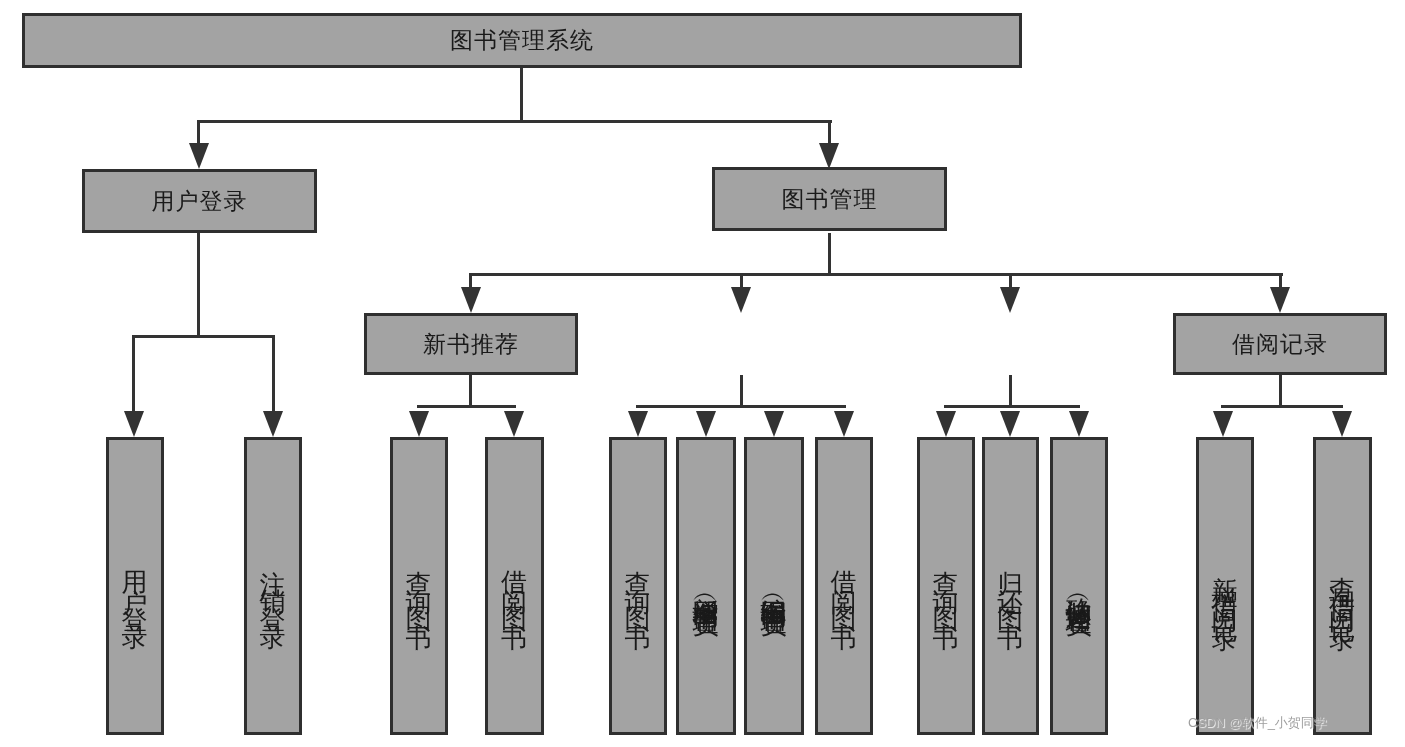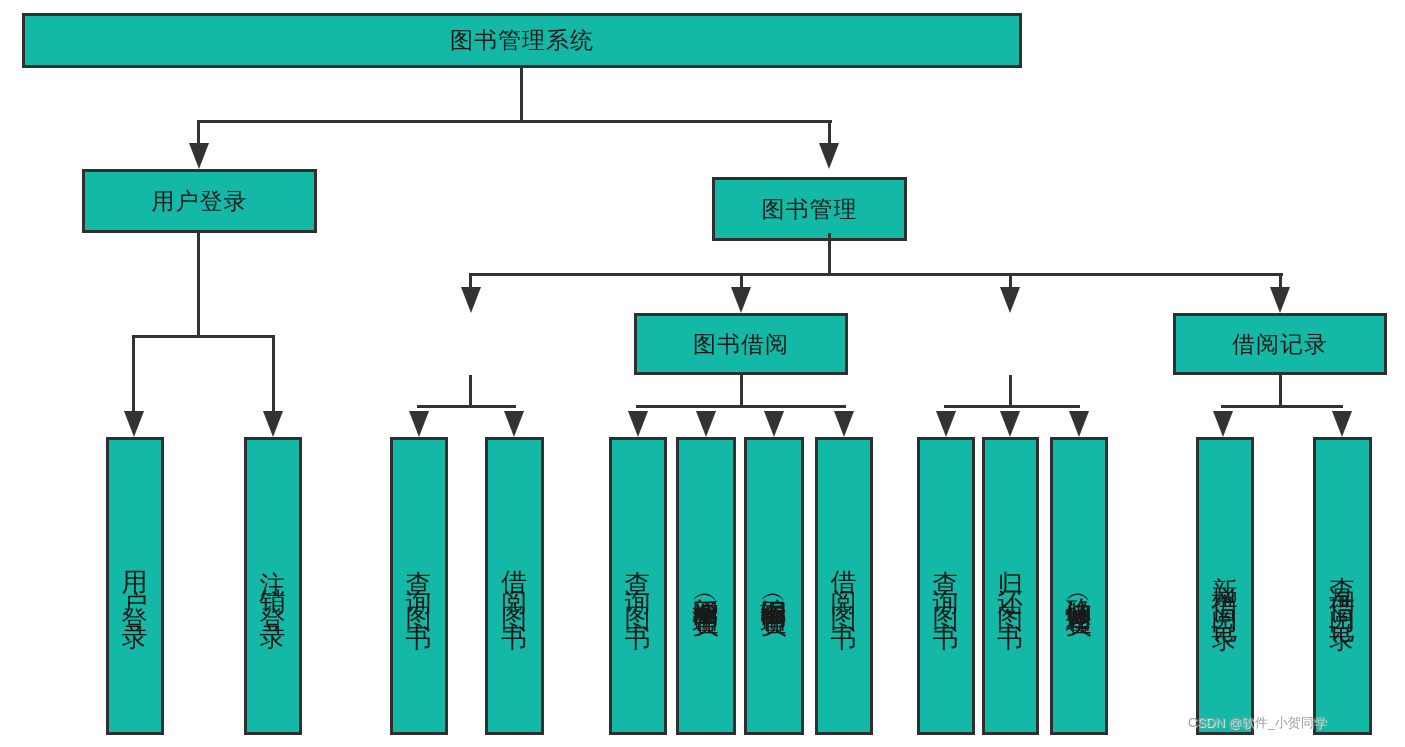--- a/index.html
+++ b/index.html
@@ -15,21 +15,21 @@
     width:1405px;height:747px;
     background:var(--background);
     overflow:hidden;
     font-family:"Liberation Sans","DejaVu Sans",sans-serif;
     color:var(--text);
   }
   .box{
     position:absolute;
     box-sizing:border-box;
     border:3px solid var(--border);
-    background:#14b8a6;
+    background:#a3a3a3;
     display:flex;
     align-items:center;
     justify-content:center;
     text-align:center;
   }
   .box.h span{
     font-size:23px;
     letter-spacing:1px;
     white-space:nowrap;
   }
@@ -67,26 +67,26 @@
 
 <div id="stage">
 
   <div class="box h" style="left:22px;top:13px;width:1000px;height:55px">
     <span>图书管理系统</span>
   </div>
 
   <div class="box h" style="left:82px;top:169px;width:235px;height:64px">
     <span>用户登录</span>
   </div>
-  <div class="box h" style="left:712px;top:177px;width:195px;height:64px">
+  <div class="box h" style="left:712px;top:167px;width:235px;height:64px">
     <span>图书管理</span>
   </div>
 
-  <div class="box h" style="left:634px;top:313px;width:214px;height:62px">
-    <span>图书借阅</span>
+  <div class="box h" style="left:364px;top:313px;width:214px;height:62px">
+    <span>新书推荐</span>
   </div>
   <div class="box h" style="left:1173px;top:313px;width:214px;height:62px">
     <span>借阅记录</span>
   </div>
 
   <div class="box v ls18" style="left:106px;top:437px;width:58px;height:298px">
     <span>用户登录</span>
   </div>
   <div class="box v ls18" style="left:244px;top:437px;width:58px;height:298px">
     <span>注销登录</span>

